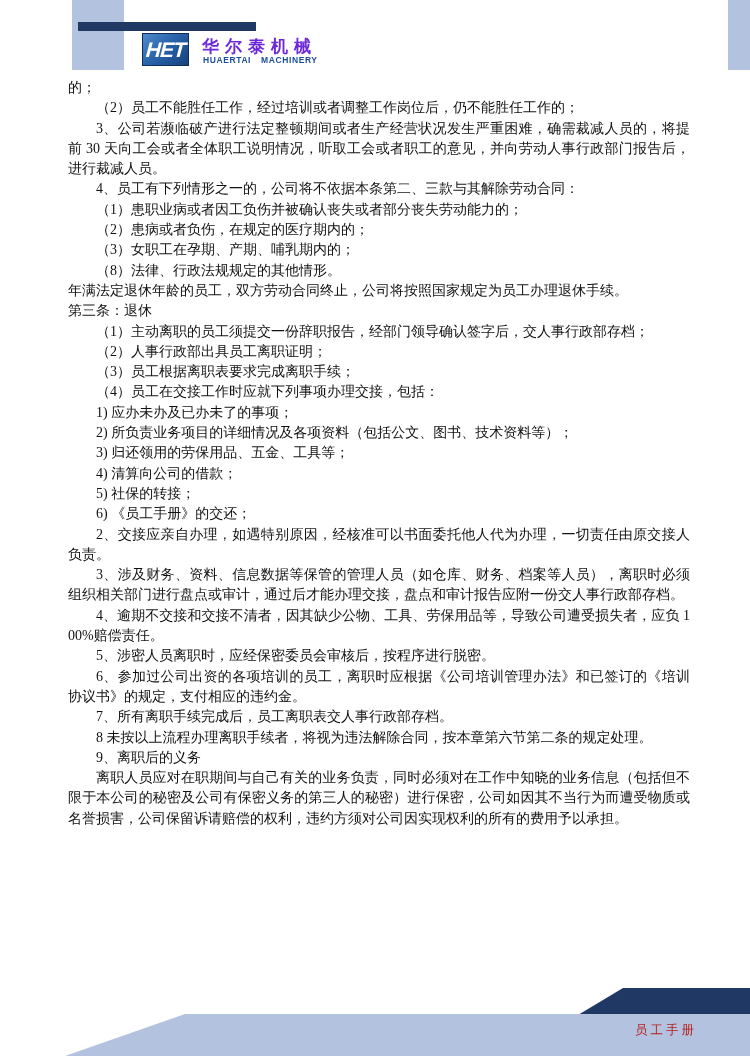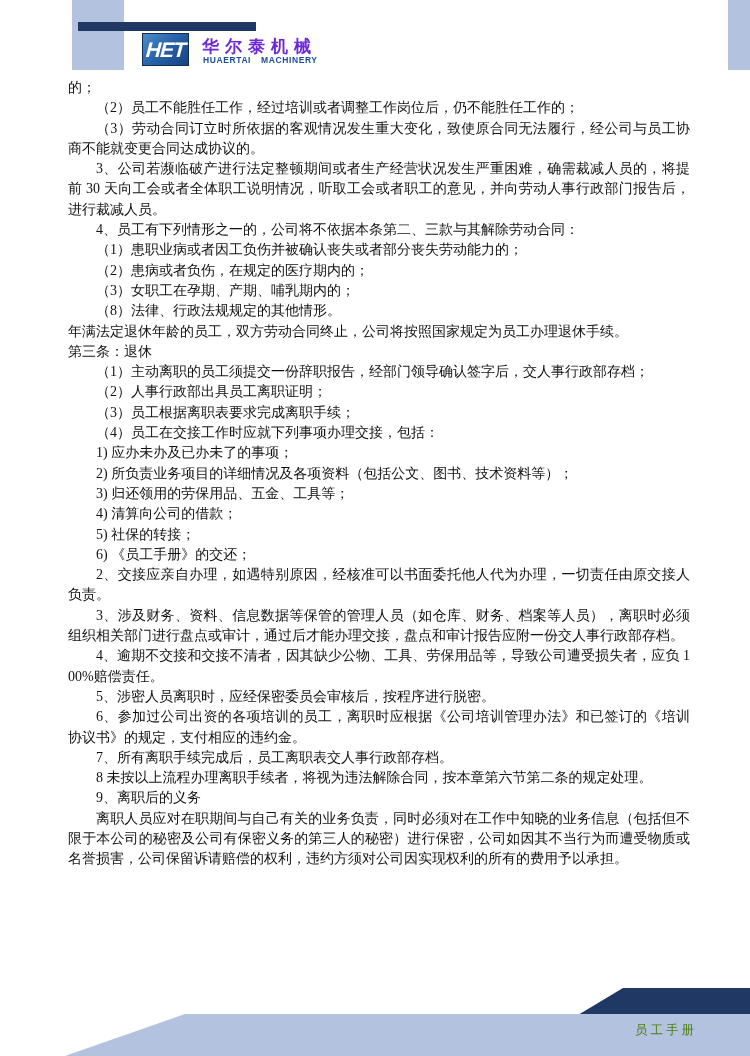--- a/index.html
+++ b/index.html
@@ -52,42 +52,41 @@
   .footer-navy {
     position:absolute; left:0; top:988px; width:750px; height:27px; background:#1f3864;
     clip-path:polygon(623px 0, 750px 0, 750px 27px, 578px 27px);
   }
   .footer-band {
     position:absolute; left:0; top:1014px; width:750px; height:42px; background:#b3c2df;
     clip-path:polygon(185px 0, 750px 0, 750px 42px, 65px 42px);
   }
   .footer-label {
     position:absolute; left:600px; top:1022px; width:132px; text-align:center;
-    color:#4d7c0f; font-size:12.5px; letter-spacing:3px;
+    color:#b91c1c; font-size:12.5px; letter-spacing:3px;
     font-family:"Liberation Sans","DejaVu Sans",sans-serif;
   }
 </style>
 </head>
 <body>
 
 <div class="page">
 
   <div class="accent-left"></div>
   <div class="accent-right"></div>
   <div class="navy-bar"></div>
   <div class="logo-box">
     <span class="logo-text">HET</span>
   </div>
   <div class="company-cn">华尔泰机械</div>
   <div class="company-en">HUAERTAI MACHINERY</div>
 
   <div class="content">
       <p class="">的；</p>
       <p class="indent">（2）员工不能胜任工作，经过培训或者调整工作岗位后，仍不能胜任工作的；</p>
-      <p class="indent">（3）劳动合同订立时所依据的客观情况发生重大变化，致使原合同无法履行，经公司与员工协商不能就变更合同达成协议的。</p>
       <p class="indent">3、公司若濒临破产进行法定整顿期间或者生产经营状况发生严重困难，确需裁减人员的，将提前 30 天向工会或者全体职工说明情况，听取工会或者职工的意见，并向劳动人事行政部门报告后，进行裁减人员。</p>
       <p class="indent">4、员工有下列情形之一的，公司将不依据本条第二、三款与其解除劳动合同：</p>
       <p class="indent">（1）患职业病或者因工负伤并被确认丧失或者部分丧失劳动能力的；</p>
       <p class="indent">（2）患病或者负伤，在规定的医疗期内的；</p>
       <p class="indent">（3）女职工在孕期、产期、哺乳期内的；</p>
       <p class="indent">（8）法律、行政法规规定的其他情形。</p>
       <p class="">年满法定退休年龄的员工，双方劳动合同终止，公司将按照国家规定为员工办理退休手续。</p>
       <p class="">第三条：退休</p>
       <p class="indent">（1）主动离职的员工须提交一份辞职报告，经部门领导确认签字后，交人事行政部存档；</p>
       <p class="indent">（2）人事行政部出具员工离职证明；</p>

